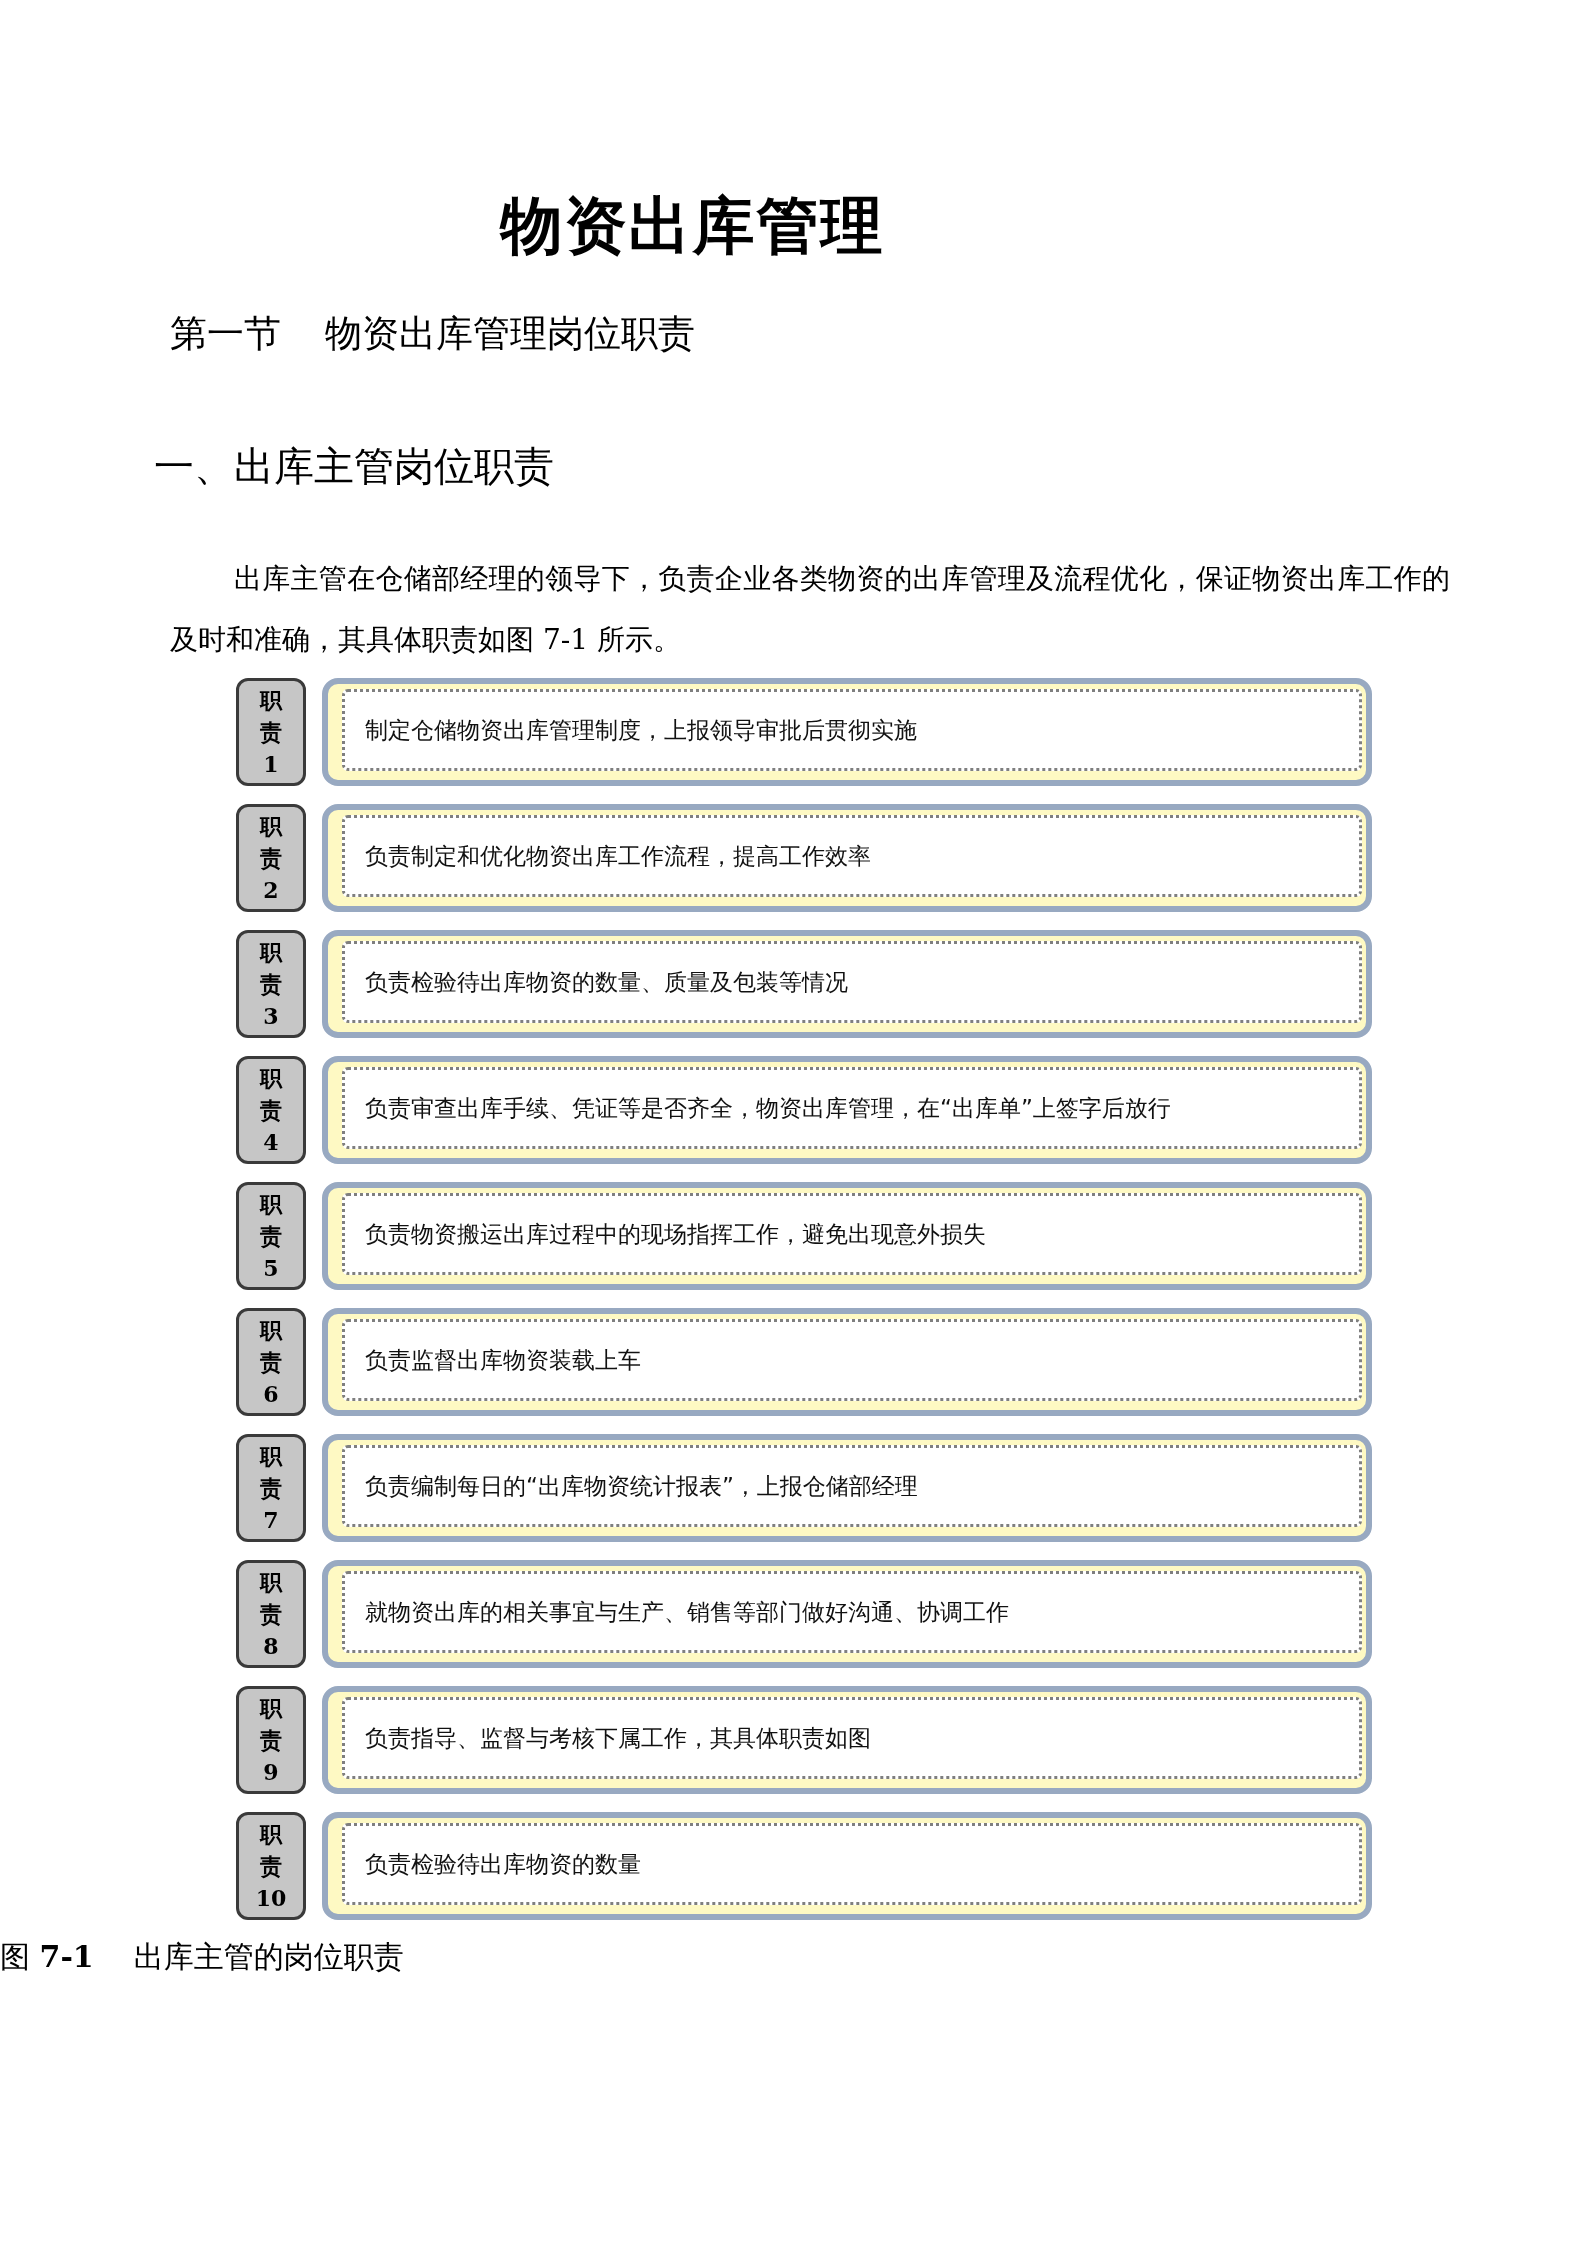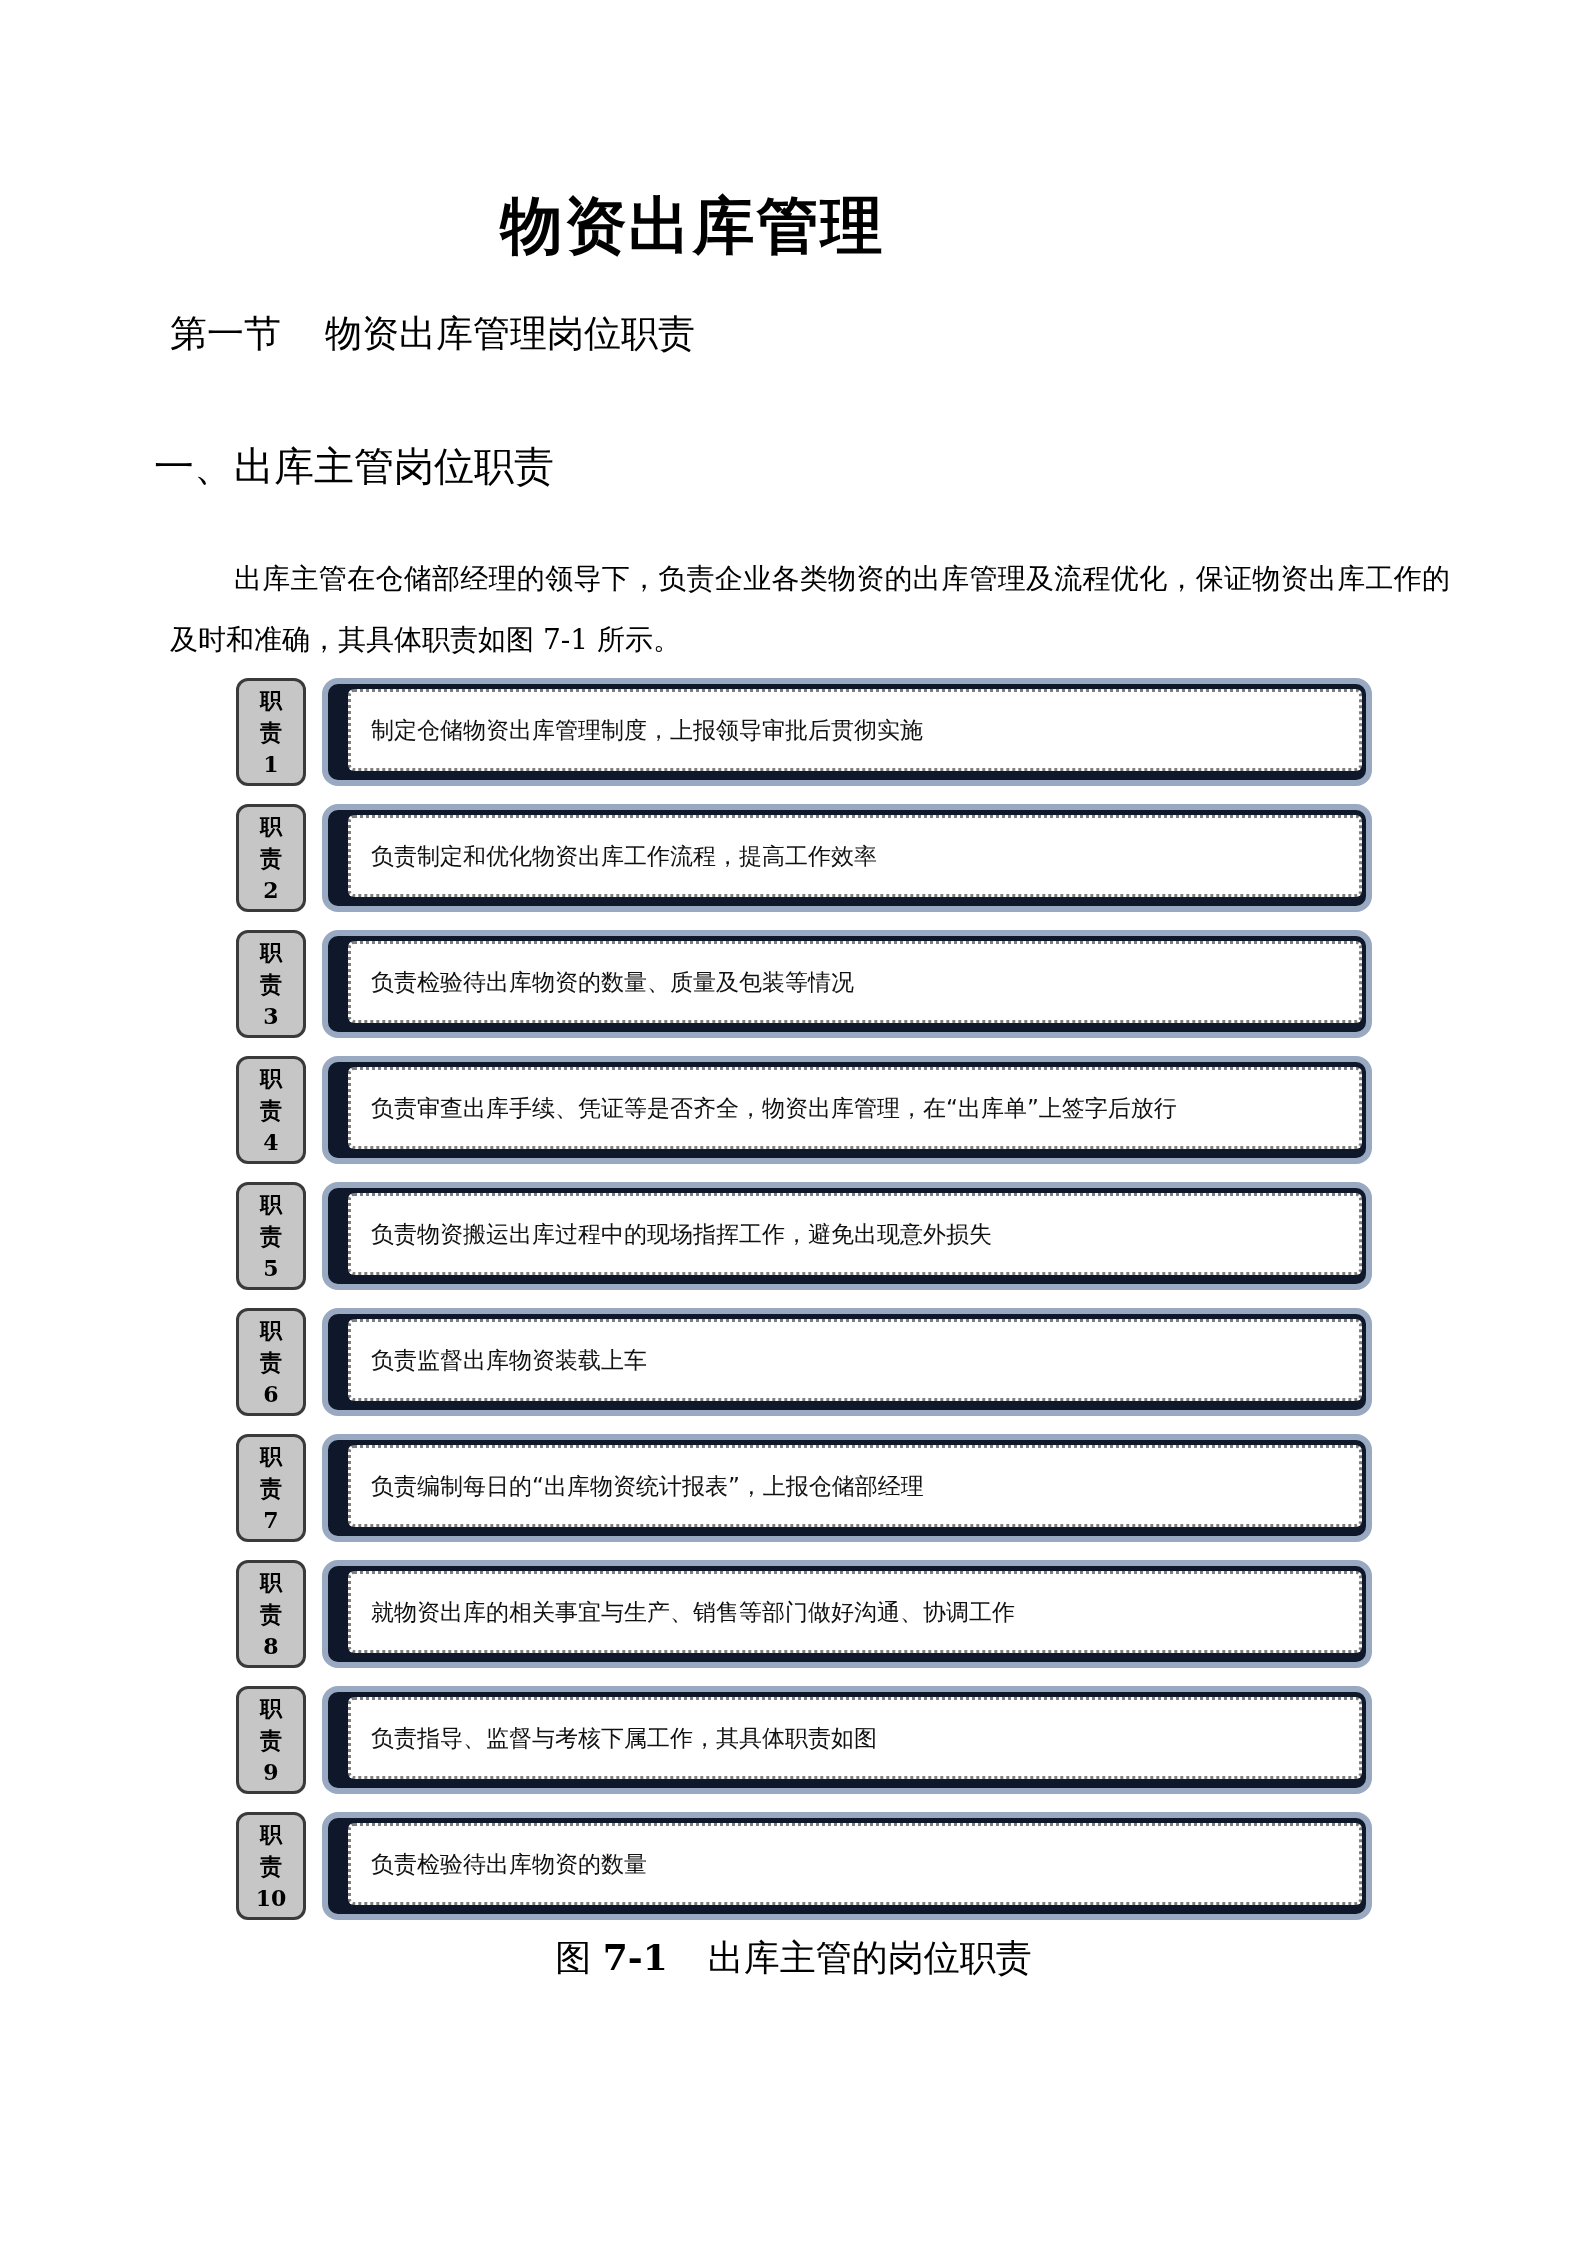--- a/index.html
+++ b/index.html
@@ -12,27 +12,27 @@
   .h2 { position:absolute; left:154px; top:438px; font-size:40px; line-height:56px; }
   .para { position:absolute; left:170px; width:1280px; top:548px; font-size:28px;
           line-height:61px; text-indent:64px; text-align:justify; }
   .list { position:absolute; left:236px; top:678px; width:1136px; }
   .row { position:absolute; left:0; width:1136px; height:110px; }
   .badge { position:absolute; left:0; top:0; width:70px; height:108px; box-sizing:border-box;
            border:3px solid #3a3a3a; border-radius:12px; background:#c6c6c6;
            display:flex; flex-direction:column; align-items:center; justify-content:center;
            font-weight:bold; font-size:22px; line-height:32px; }
   .box { position:absolute; left:86px; top:0; width:1050px; height:108px; box-sizing:border-box;
-         border:6px solid #98a9c1; border-radius:16px; background:#0f172a; padding:5px 4px 9px 20px; }
+         border:6px solid #98a9c1; border-radius:16px; background:#fef9c3; padding:5px 4px 9px 14px; }
   .inner { width:100%; height:100%; box-sizing:border-box; background:#fff;
            border:3px dotted #7f7f7f; border-radius:6px; display:flex; align-items:center;
            padding-left:20px; font-family:"DejaVu Sans","Liberation Sans",sans-serif;
            font-size:23px; color:#111; }
-  .caption { position:absolute; left:0; width:1587px; top:1935px; text-align:center;
-             font-size:36px; line-height:44px; }
+  .caption { position:absolute; left:0; width:1587px; top:1935px; 
+             font-size:30px; line-height:44px; }
   .caption b { font-weight:bold; }
   .caption .gap { display:inline-block; width:40px; }
 </style>
 </head>
 <body>
 
 <div class="title">物资出库管理</div>
 
 <div class="section">
   <span>第一节</span><span class="gap"></span><span>物资出库管理岗位职责</span>

